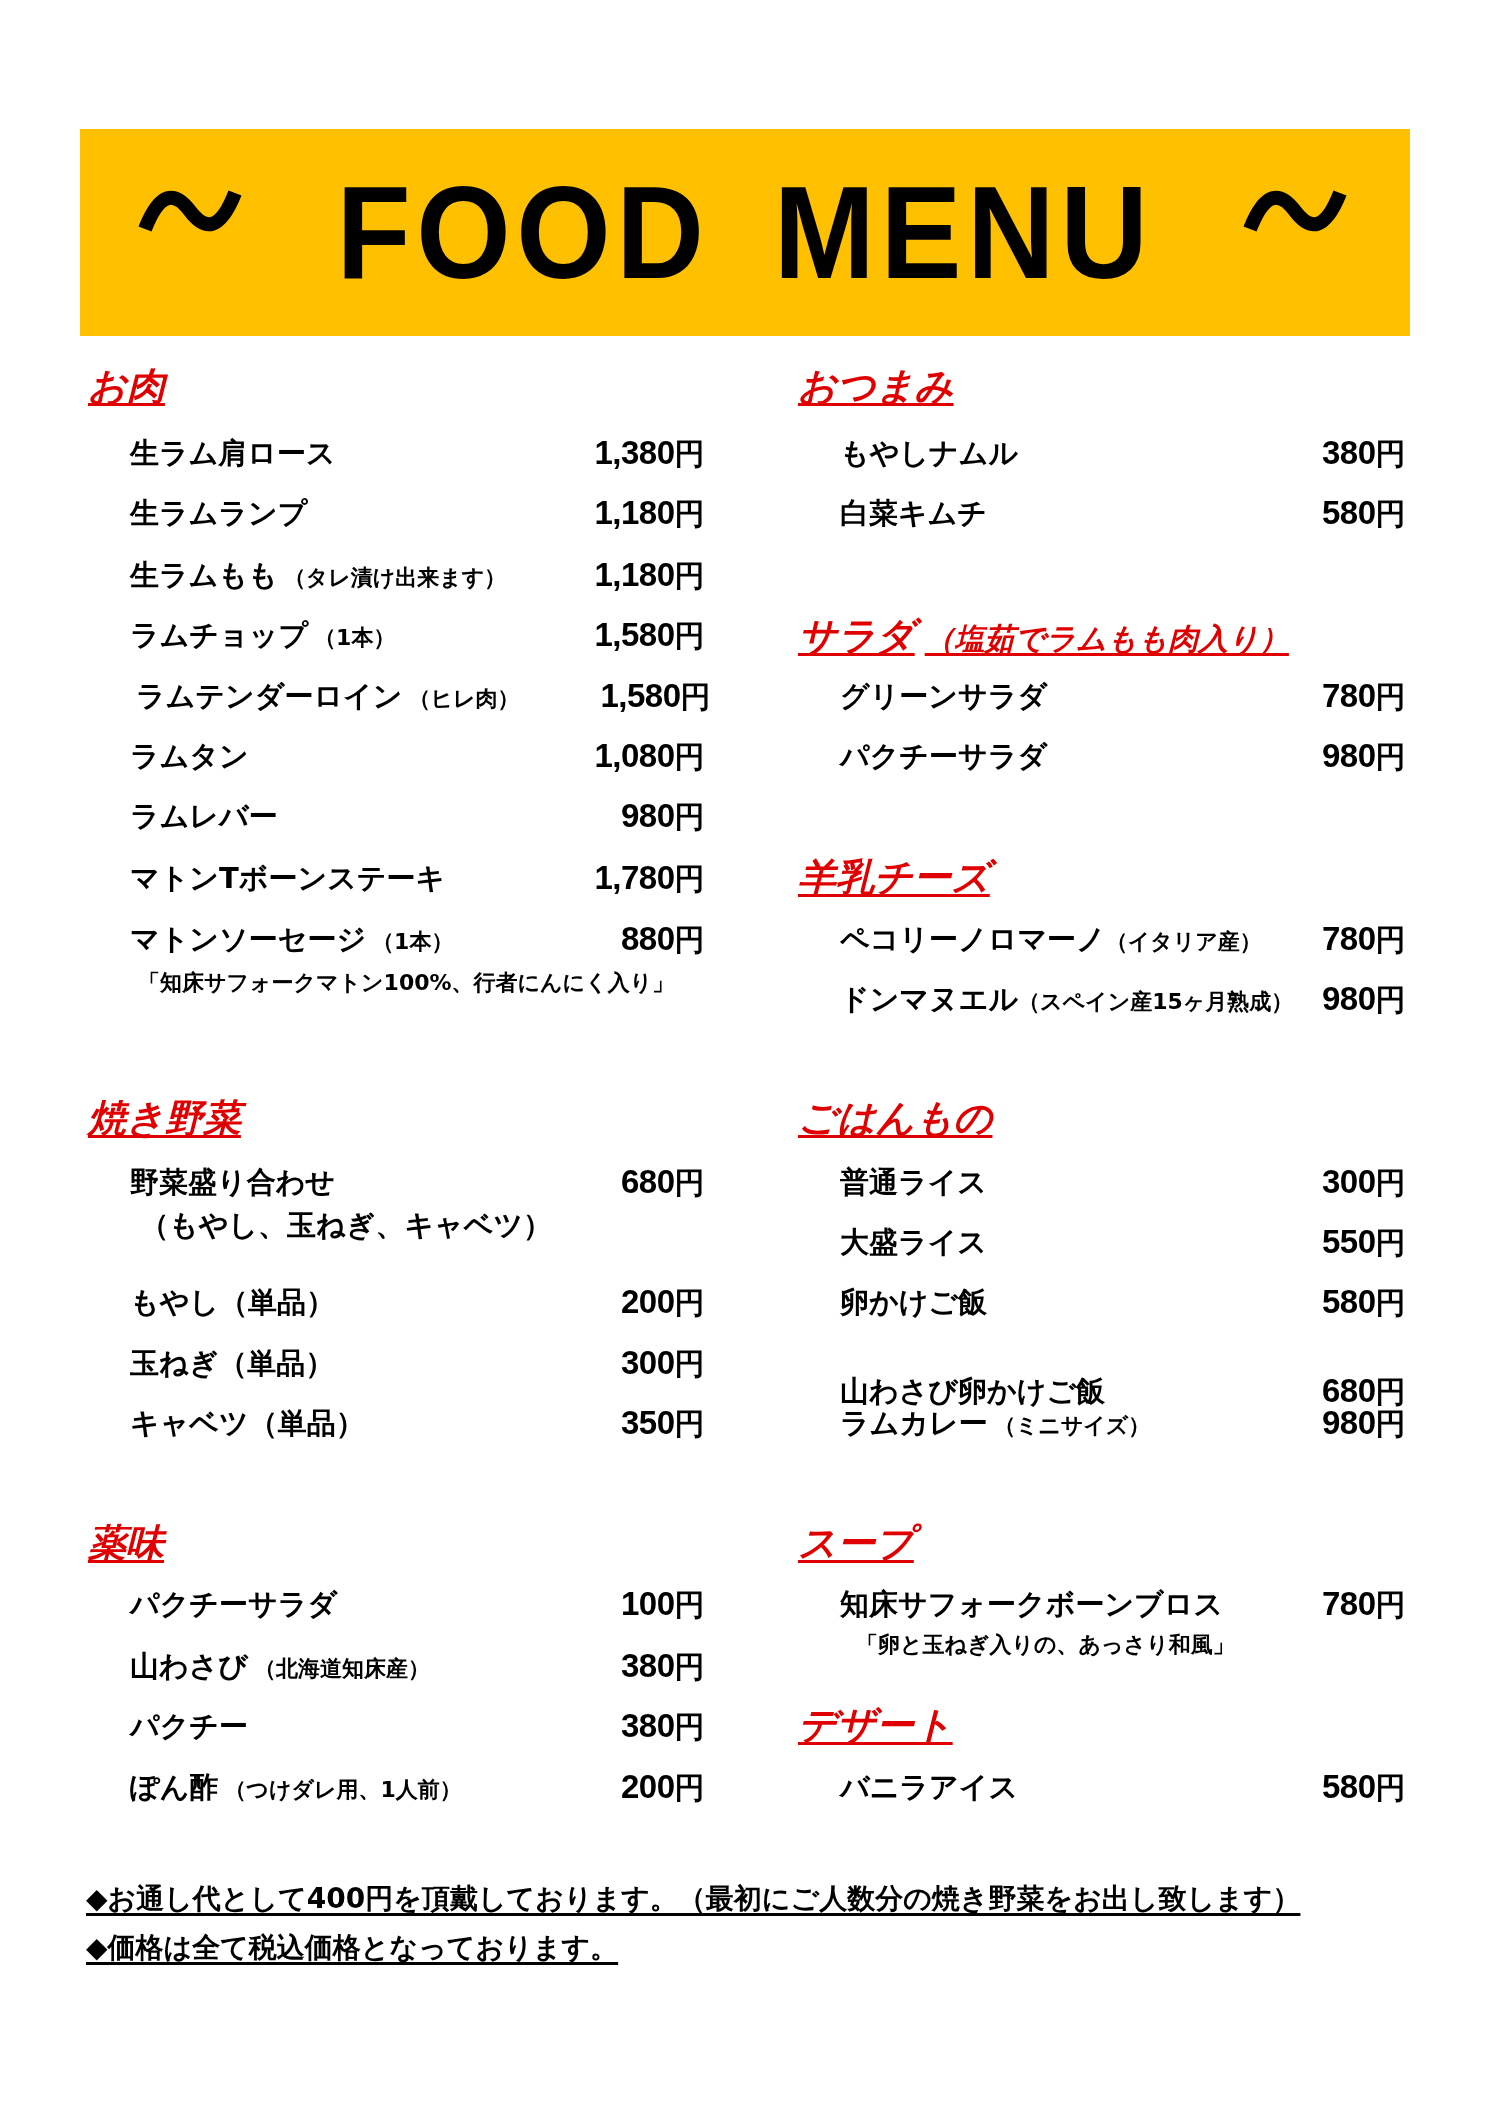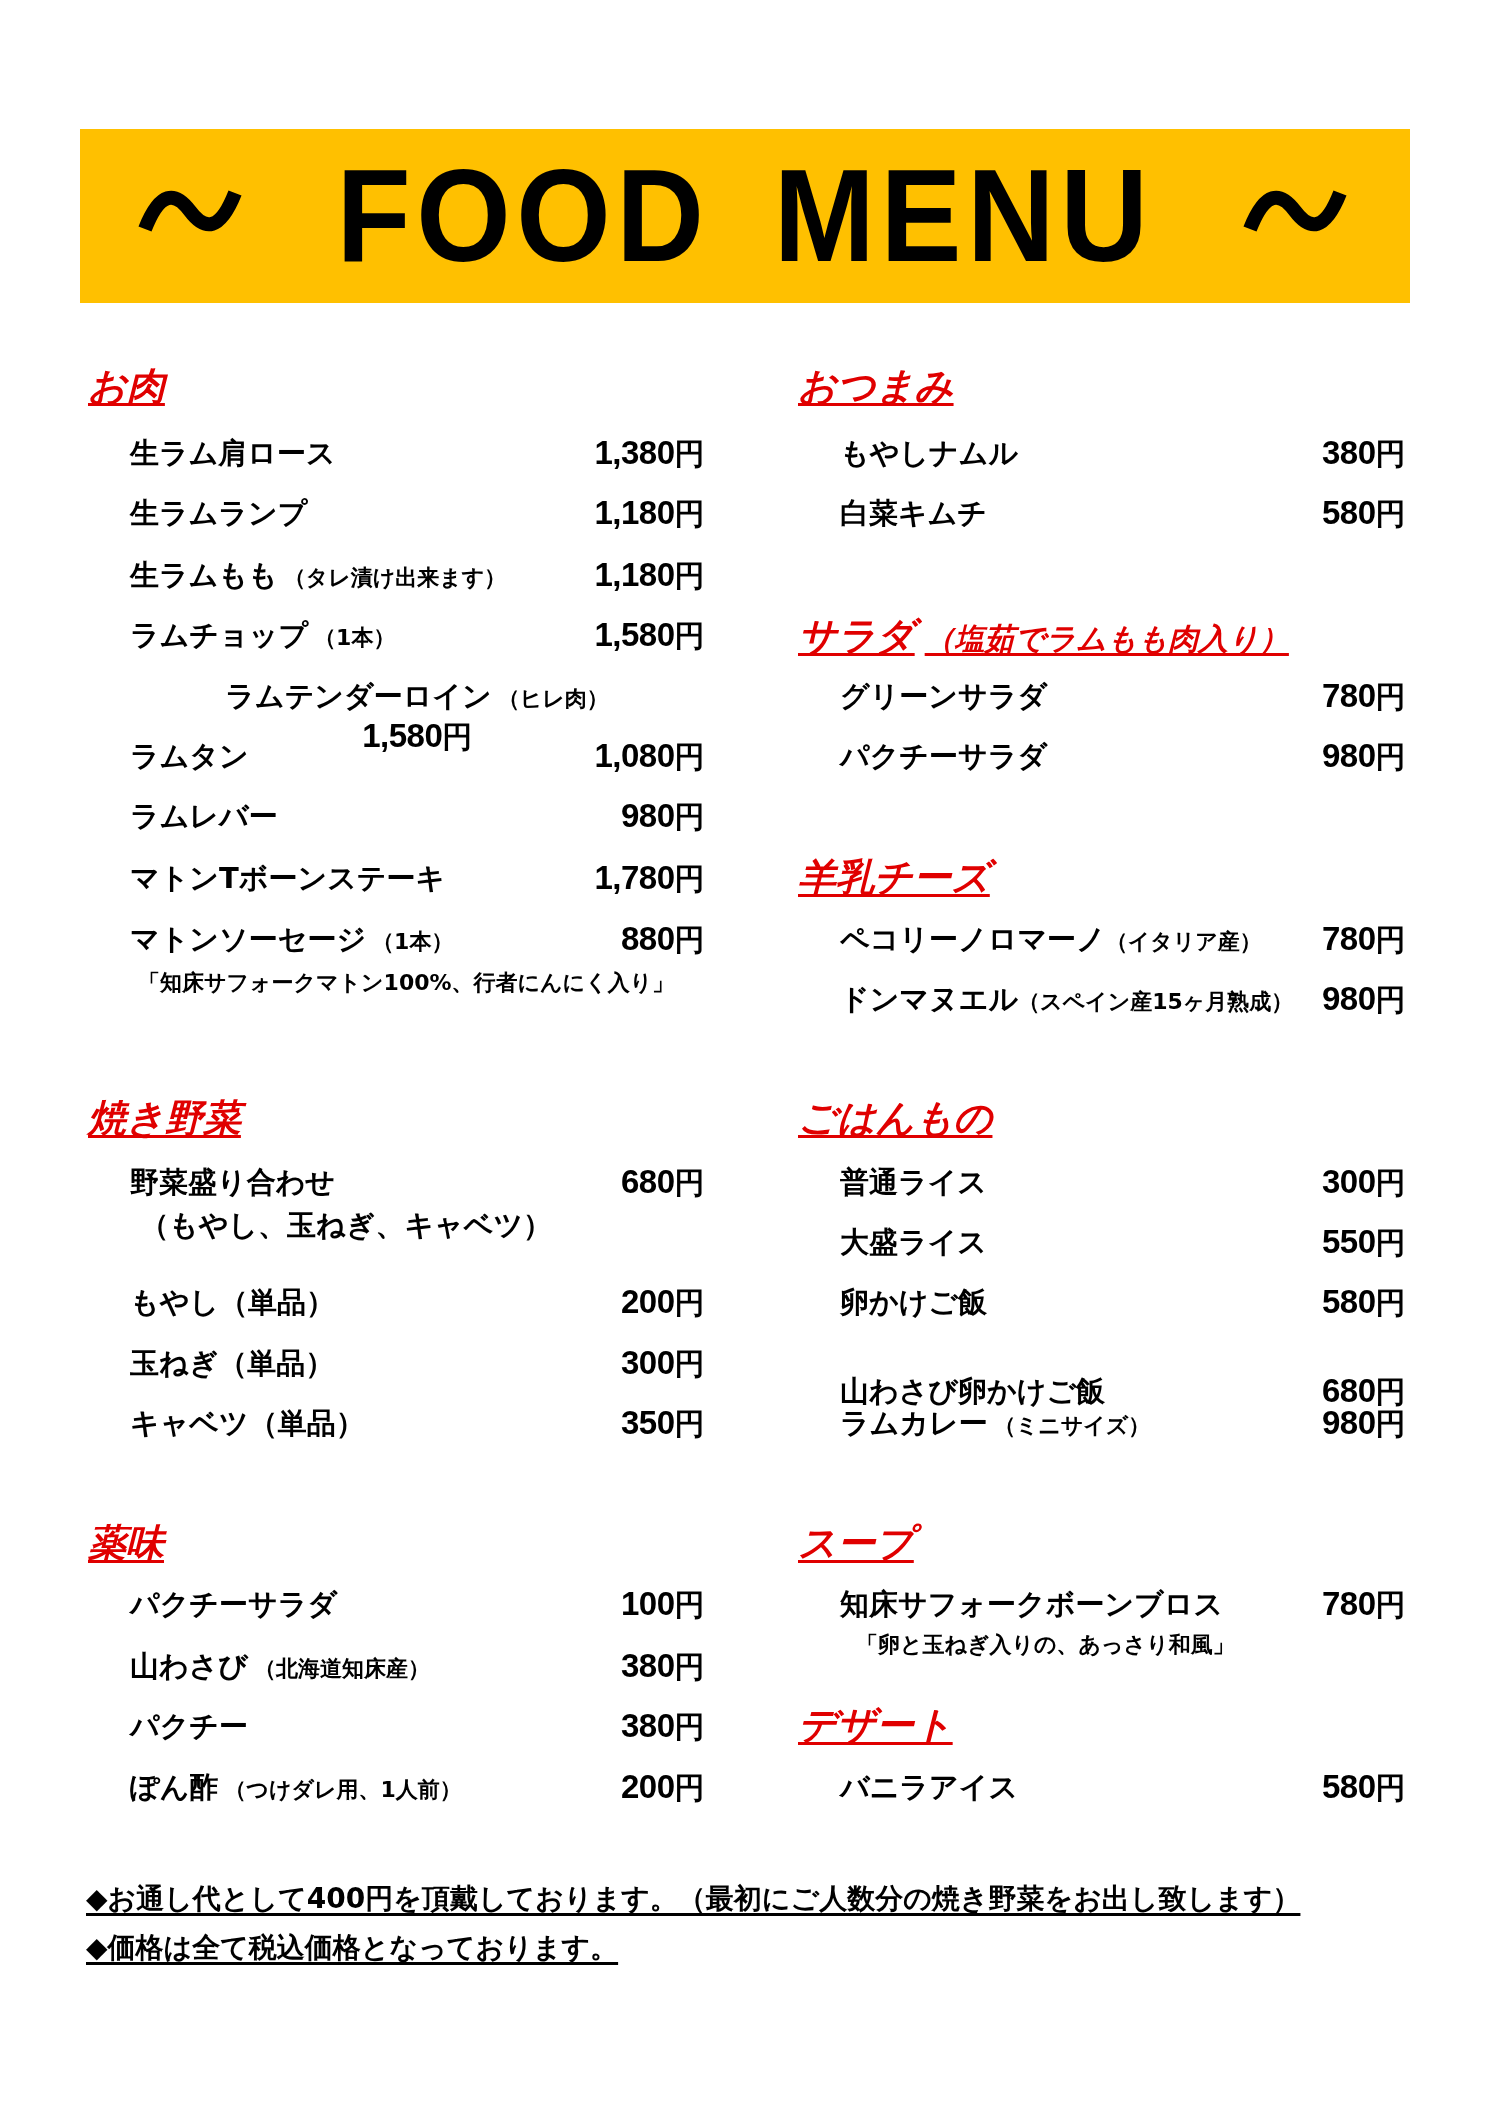--- a/index.html
+++ b/index.html
@@ -2,21 +2,21 @@
 <html><head>
 <meta charset="utf-8">
 <style>
   html, body { margin: 0; padding: 0; background: #ffffff; }
   body {
     width: 1488px; height: 2104px; position: relative; overflow: hidden;
     font-family: "DejaVu Sans", "Liberation Sans", sans-serif;
     color: #000;
   }
   .banner {
-    position: absolute; left: 80px; top: 129px; width: 1330px; height: 174px;
+    position: absolute; left: 80px; top: 129px; width: 1330px; height: 207px;
     background: #FFC000;
   }
   .banner-title {
     position: absolute; left: 0; right: 0; top: 0; bottom: 0;
     display: flex; align-items: center; justify-content: center;
     font-family: "Liberation Sans", "DejaVu Sans", sans-serif;
     font-weight: 900; font-size: 132px; letter-spacing: 6px;
     transform: scaleX(0.92);
   }
   .tilde {
@@ -83,21 +83,21 @@
   <span class="item-price"><span>1,180</span><span class="yen">円</span></span>
 </div>
 <div class="item" style="left:130px; top:556px; width:574px;">
   <span class="item-name"><span>生ラムもも</span><span class="paren">（タレ漬け出来ます）</span></span>
   <span class="item-price"><span>1,180</span><span class="yen">円</span></span>
 </div>
 <div class="item" style="left:130px; top:616px; width:574px;">
   <span class="item-name"><span>ラムチョップ</span><span class="paren">（1本）</span></span>
   <span class="item-price"><span>1,580</span><span class="yen">円</span></span>
 </div>
-<div class="item" style="left:130px; top:677px; width:574px;flex-direction:column;">
+<div class="item" style="left:136px; top:677px; width:574px;">
   <span class="item-name"><span>ラムテンダーロイン</span><span class="paren">（ヒレ肉）</span></span>
   <span class="item-price"><span>1,580</span><span class="yen">円</span></span>
 </div>
 <div class="item" style="left:130px; top:737px; width:574px;">
   <span class="item-name"><span>ラムタン</span></span>
   <span class="item-price"><span>1,080</span><span class="yen">円</span></span>
 </div>
 <div class="item" style="left:130px; top:797px; width:574px;">
   <span class="item-name"><span>ラムレバー</span></span>
   <span class="item-price"><span>980</span><span class="yen">円</span></span>

